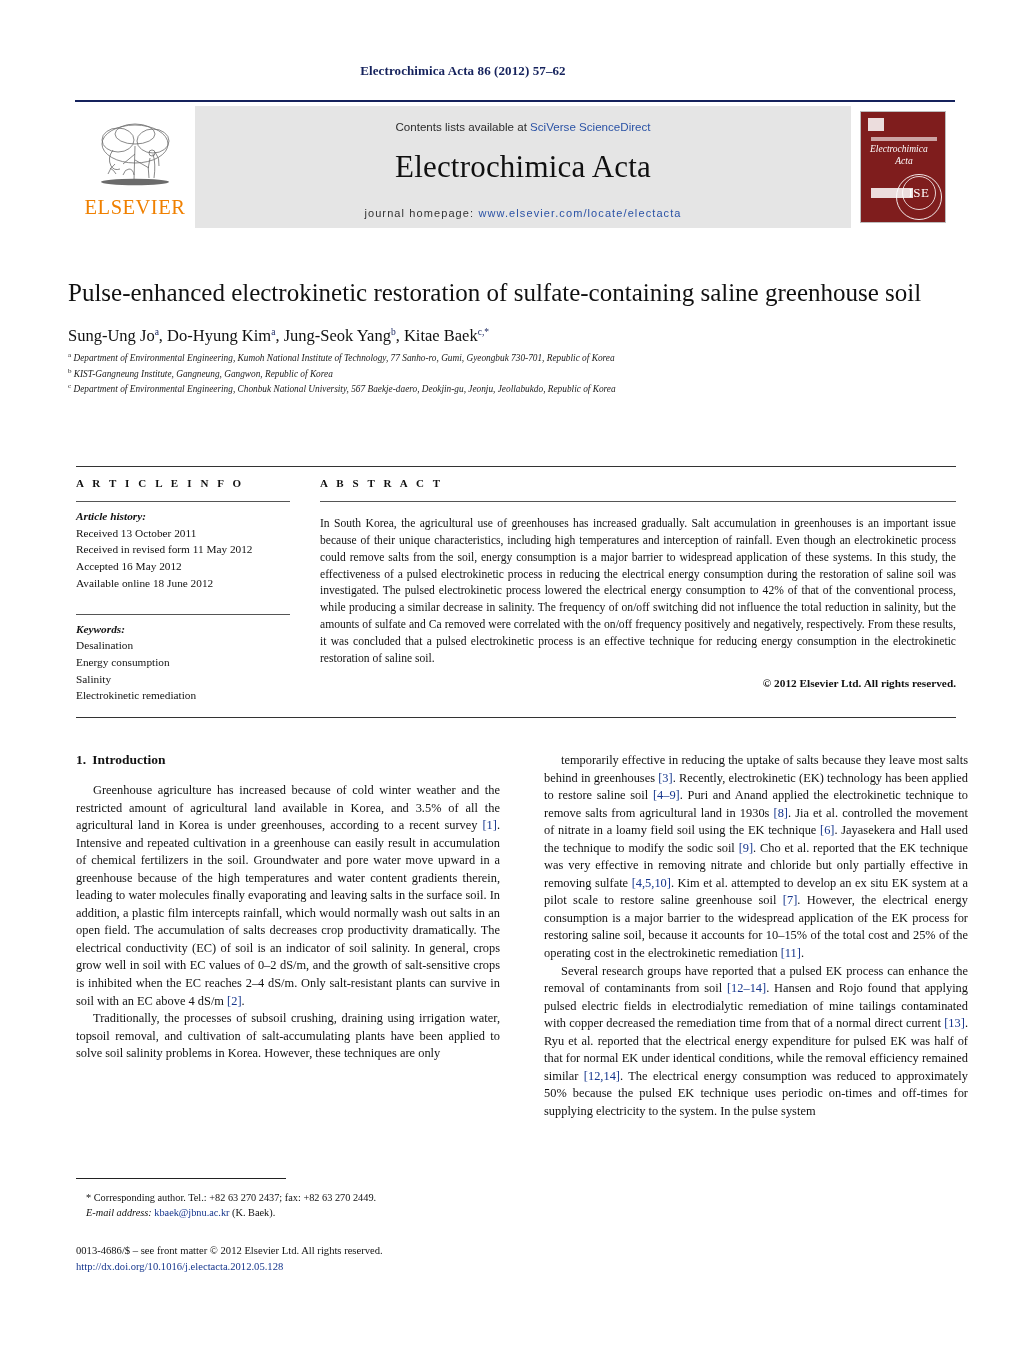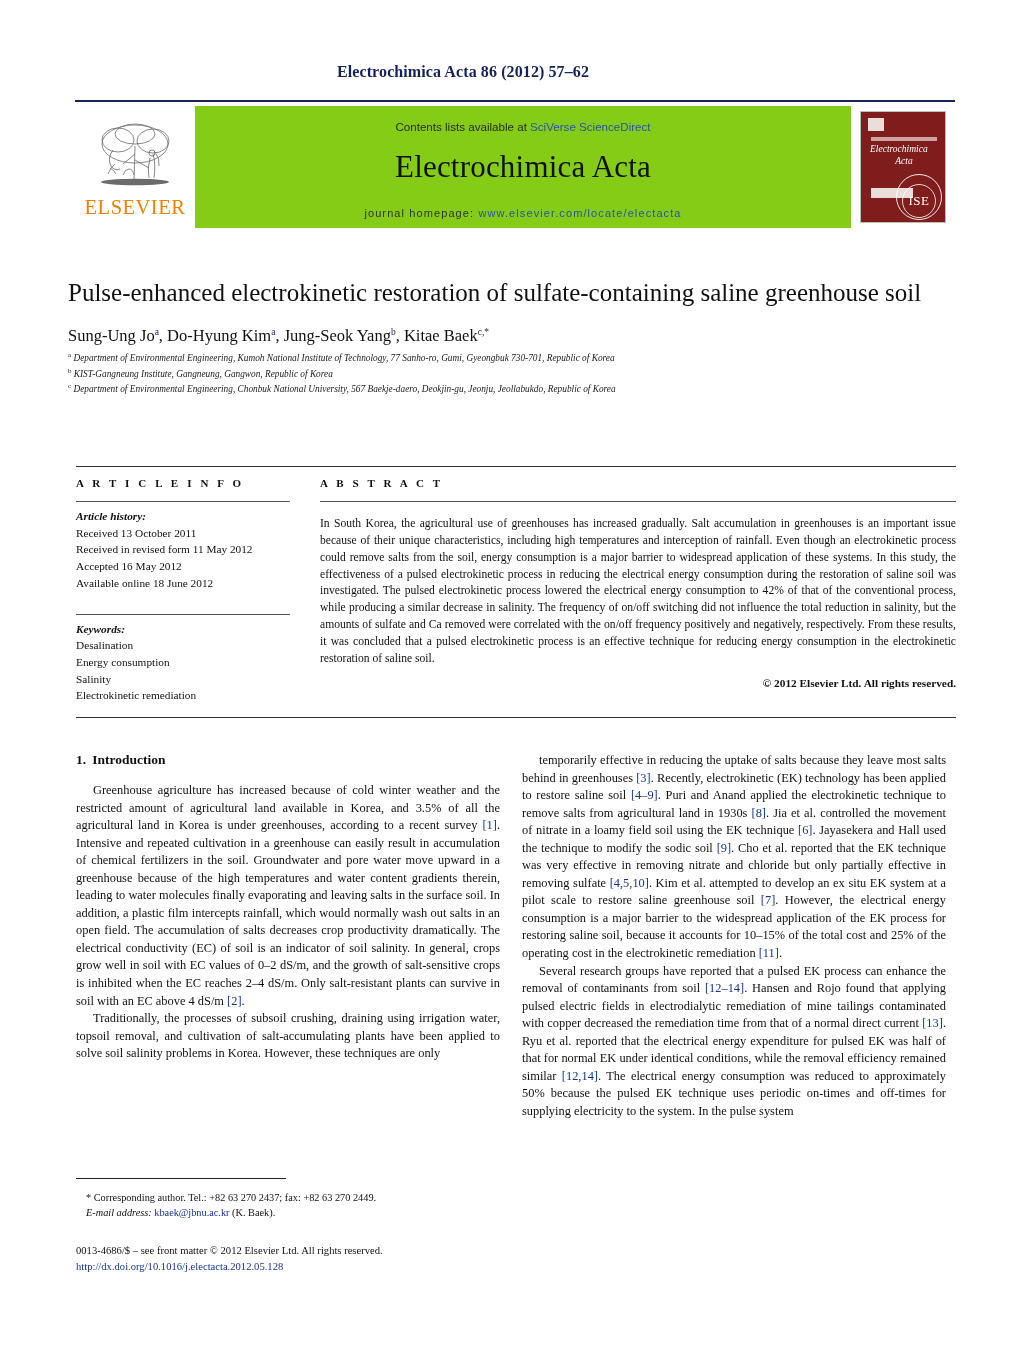--- a/index.html
+++ b/index.html
@@ -24,21 +24,21 @@
 
   
   .running-head {
     position: absolute;
     top: 63px;
     left: 0;
     width: 926px;
     text-align: center;
     font-family: "Liberation Serif", serif;
     font-weight: bold;
-    font-size: 16px;
+    font-size: 13px;
     color: #15225c;
     letter-spacing: .1px;
   }
 
   
   .masthead {
     position: absolute;
     top: 100px;
     left: 75px;
     width: 880px;
@@ -62,21 +62,21 @@
   .elsevier-word {
     font-family: Liberation Serif, serif;
     font-size: 20.5px;
     color: #f08000;
     letter-spacing: .5px;
     margin-top: 1px;
     line-height: 1;
   }
   .journal-band {
     flex: 1 1 auto;
-    background: #84cc16;
+    background: #e5e5e5;
     display: flex;
     flex-direction: column;
     align-items: center;
     justify-content: center;
     margin: 4px 0 4px 0;
   }
   .contents-line {
     font-family: "Liberation Sans", sans-serif;
     font-size: 11.6px;
     color: #2b2b2b;
@@ -147,21 +147,21 @@
   }
   .cover .c-seal {
     position: absolute;
     right: 3px; bottom: 2px;
     width: 44px; height: 44px;
     border-radius: 50%;
     border: 1.5px solid rgba(255,255,255,.9);
   }
   .cover .c-seal-inner {
     position: absolute;
-    right: 9px; bottom: 4px;
+    right: 9px; bottom: 12px;
     width: 32px; height: 32px;
     border-radius: 50%;
     border: 1px solid rgba(255,255,255,.8);
     color: #fff;
     font-family: "Liberation Serif", serif;
     font-size: 13px;
     text-align: center;
     line-height: 32px;
     letter-spacing: .5px;
   }
@@ -277,21 +277,21 @@
     border-top: 1.3px solid #333;
   }
 
   
   .body-cols {
     position: absolute;
     top: 752px;
     left: 76px;
     width: 880px;
     display: flex;
-    gap: 22px;
+    gap: 44px;
   }
   .bcol {
     width: 424px;
     flex: 0 0 424px;
   }
   .h1 {
     font-family: "Liberation Serif", serif;
     font-weight: bold;
     font-size: 13.5px;
     color: #111;

